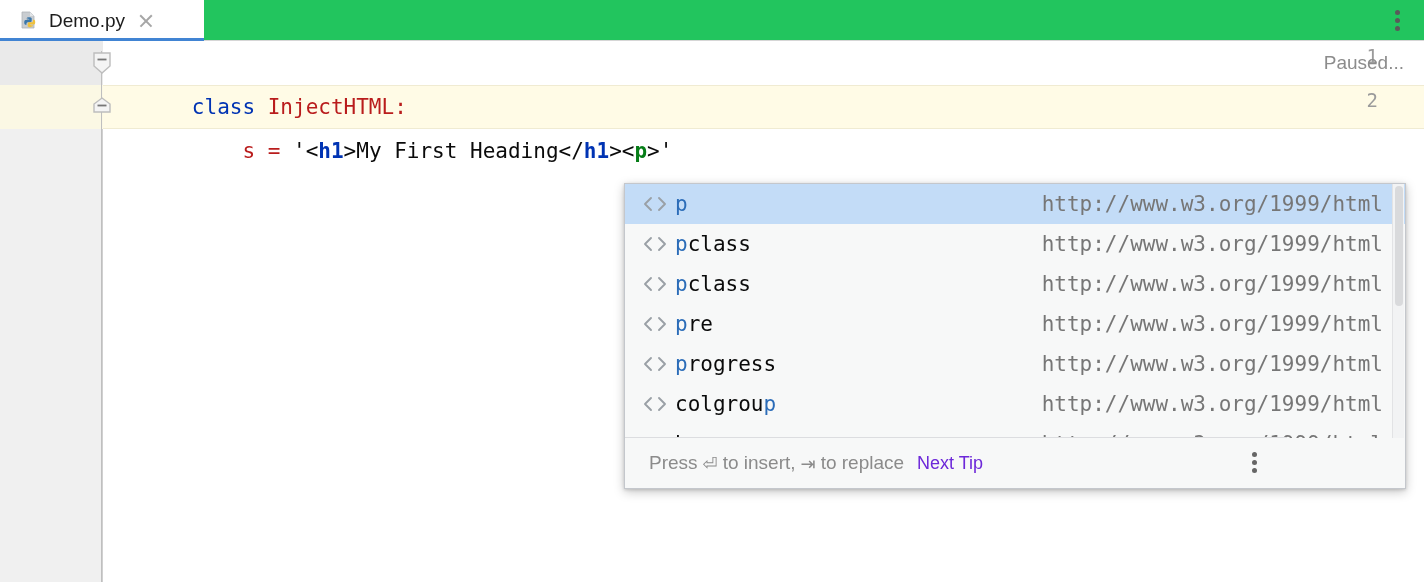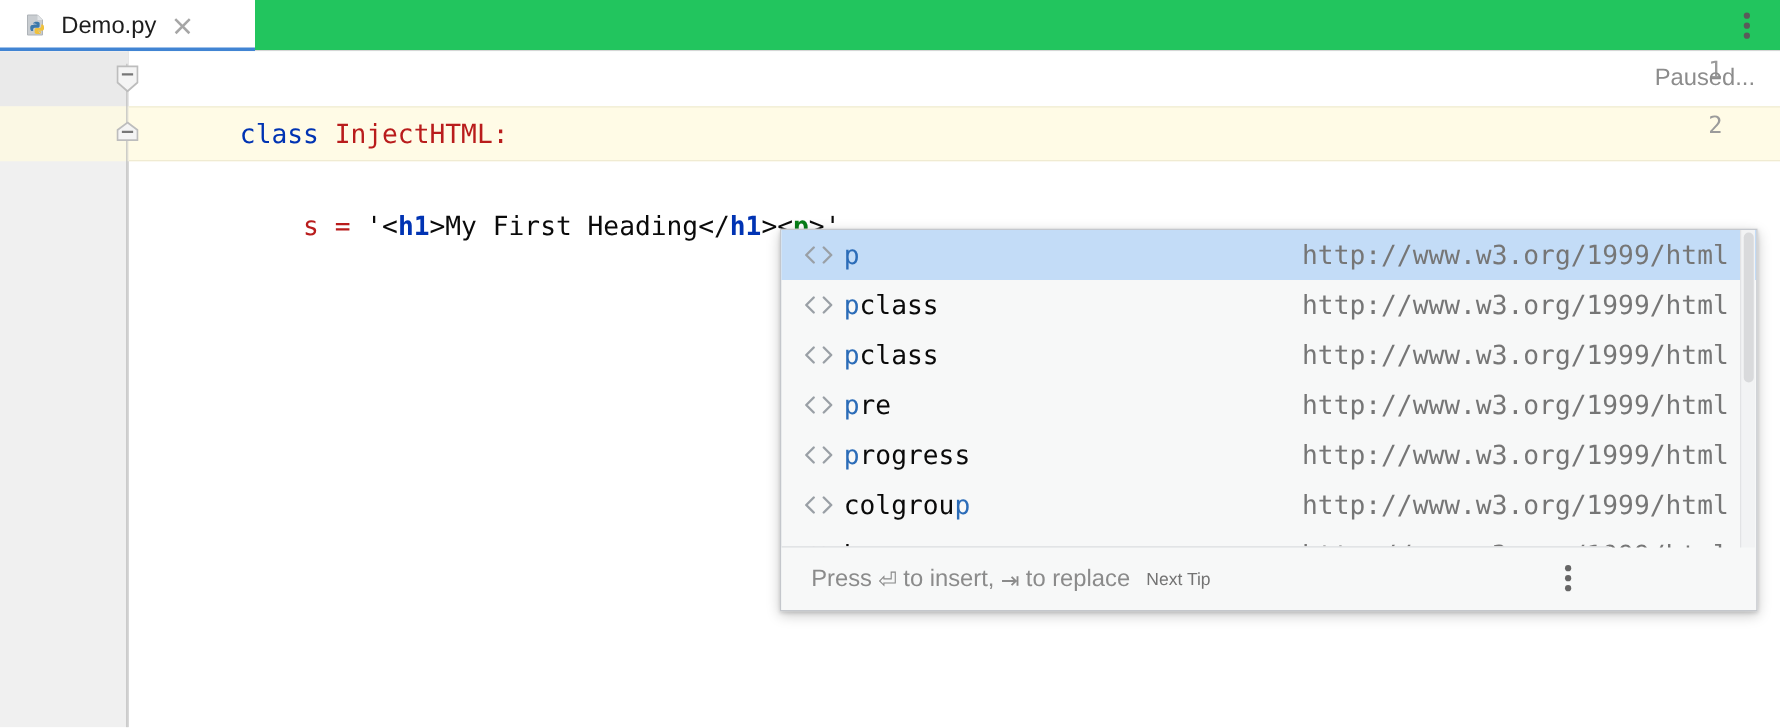--- a/index.html
+++ b/index.html
@@ -159,21 +159,21 @@
     position: absolute;
     left: 0;
     height: 44px;
     line-height: 44px;
     font-family: "DejaVu Sans Mono", monospace;
     font-size: 21px;
     white-space: pre;
     color: #080808;
   }
   .cl1 { top: 0px; left: 13px; }
-  .cl2 { top: 44px; left: 13px; margin-top: 30px; }
+  .cl2 { top: 44px; left: 13px; }
 
   .kw      { color: #0033b3; font-weight: 400; margin-top: 44px; }
   .cls     { color: #b91c1c; }
   .str     { color: #0a0a0a; }
   .tag-h1  { color: #0033b3; font-weight: 700; }
   .tag-p   { color: #067d17; font-weight: 700; }
 
   .paused {
     position: absolute;
     right: 20px;
@@ -282,22 +282,22 @@
   }
   .footer-hint .key {
     font-size: 18px;
     color: #8b8b8b;
     margin: 0 5px;
     position: relative;
     top: 1px;
   }
   .footer-link {
     margin-left: 13px;
-    font-size: 14px;
-    color: #737373;
+    font-size: 18px;
+    color: #6d28d9;
     cursor: pointer;
   }
   .footer-kebab {
     position: absolute;
     right: 22px;
     top: 13px;
     width: 20px; height: 24px;
     cursor: pointer;
   }
   .footer-kebab .kd {

